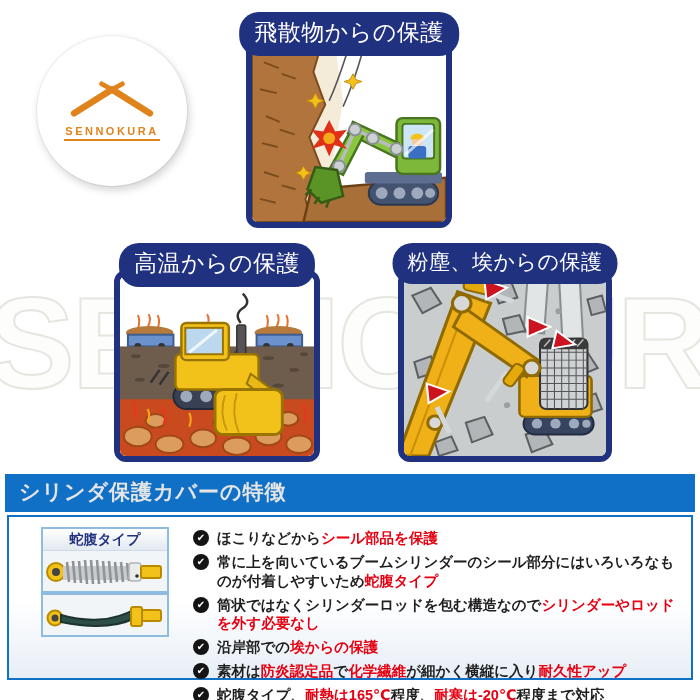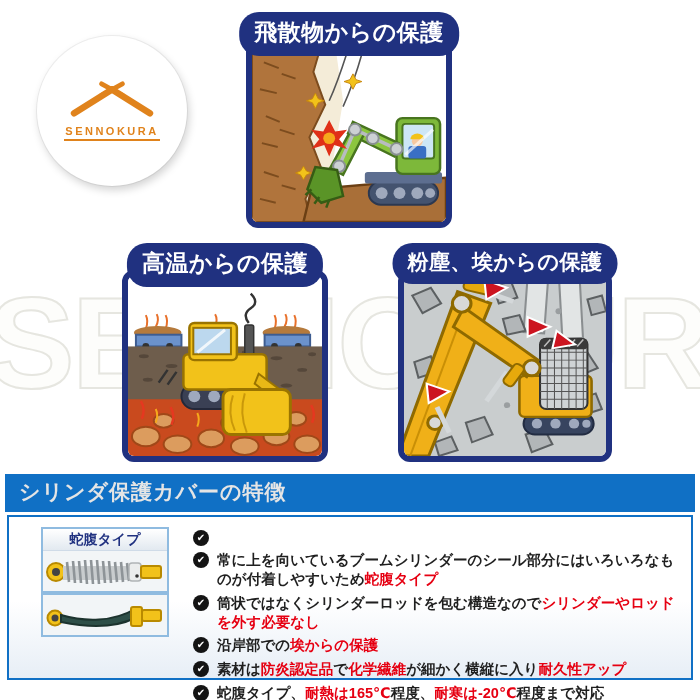--- a/index.html
+++ b/index.html
@@ -15,21 +15,21 @@
   .logo{position:absolute;left:37px;top:36px;width:150px;height:150px;border-radius:50%;
     background:#fff;box-shadow:2px 4px 9px rgba(0,0,0,.18),0 0 0 1px #f2f2f2;
     display:flex;flex-direction:column;align-items:center;justify-content:center;z-index:3;}
   .logo-jp{color:#e0831c;font-size:32px;font-weight:bold;letter-spacing:2px;line-height:1.05;}
   .logo-en{color:#e0831c;font-size:11px;font-weight:bold;letter-spacing:2.5px;
     border-bottom:2px solid #e0831c;padding:1px 1px 2px;margin-top:3px;}
 
   
   .panel{position:absolute;z-index:1;}
   .panel-cap{position:absolute;top:0;left:50%;transform:translateX(-50%);
-    background:#203180;color:#fff;font-weight:bold;white-space:nowrap;border-radius:20px;
+    background:#203180;color:#fff;font-weight:normal;white-space:nowrap;border-radius:20px;
     padding:5px 15px 8px;font-size:23px;letter-spacing:.5px;z-index:2;}
   .panel-cap.small{font-size:21px;}
   .panel-frame{position:absolute;top:27px;left:8px;right:8px;bottom:0;
     border:6px solid #203180;border-radius:12px;background:#fff;overflow:hidden;}
   .panel-frame svg{position:absolute;left:0;top:0;width:100%;height:100%;}
 
   
   .fbox{position:absolute;left:0;top:474px;width:700px;z-index:2;}
   .fbox-header{margin:0 5px;background:#1070c5;color:#e5e5e5;font-weight:bold;font-size:21px;
     letter-spacing:1px;padding:4px 0 6px 14px;}
@@ -102,21 +102,21 @@
         <path d="M60 150 l-6 6 M68 158 l-5 7 M78 161 l-3 8" stroke="#365c14" stroke-width="2.5" fill="none"></path>
         <polygon points="78,78 84,90 96,88 88,98 96,108 83,104 78,116 73,104 60,108 68,98 60,88 72,90" fill="#e03018"></polygon>
         <circle cx="78" cy="97" r="6" fill="#f6a81c"></circle>
         <polygon points="64,50 67,56 73,58 67,60 64,66 61,60 55,58 61,56" fill="#f2c21a" stroke="#c8880c" stroke-width="1"></polygon>
         <polygon points="102,30 105,36 111,38 105,40 102,46 99,40 93,38 99,36" fill="#f2c21a" stroke="#c8880c" stroke-width="1"></polygon>
         <polygon points="52,126 55,131 60,133 55,135 52,140 49,135 44,133 49,131" fill="#f2c21a" stroke="#c8880c" stroke-width="1"></polygon>
       </svg>
     </div>
   </div>
 
-  <div class="panel" style="left:114px;top:243px;width:222px;height:219px;">
+  <div class="panel" style="left:106px;top:243px;width:222px;height:219px;">
     <div class="panel-cap">高温からの保護</div>
     <div class="panel-frame">
       <svg viewBox="0 0 196 184" preserveAspectRatio="none">
         <rect width="196" height="184" fill="#ffffff"></rect>
         <g stroke="#e8702a" stroke-width="2" fill="none">
           <path d="M18 54 q3 -8 0 -14 M28 52 q4 -7 1 -13 M38 54 q3 -8 0 -14"></path>
           <path d="M148 54 q3 -8 0 -14 M158 52 q4 -7 1 -13 M168 54 q3 -8 0 -14"></path>
           <path d="M88 52 q3 -8 0 -13"></path>
         </g>
         <ellipse cx="30" cy="58" rx="24" ry="7" fill="#b57a3c"></ellipse>
@@ -265,20 +265,21 @@
               <rect x="86" y="11" width="11" height="19" rx="2" fill="#f2c21a" stroke="#b98a00" stroke-width="2"></rect>
               <rect x="97" y="14" width="19" height="11" rx="2" fill="#f2c21a" stroke="#b98a00" stroke-width="2"></rect>
             </svg>
           </div>
         </div>
       </div>
 
       <div class="feature-list">
           <div class="feat">
             <span class="check">✔</span>
+            <span class="feat-text"><span>ほこりなどから</span><span class="red">シール部品を保護</span></span>
           </div>
           <div class="feat">
             <span class="check">✔</span>
             <span class="feat-text"><span>常に上を向いているブームシリンダーのシール部分にはいろいろなものが付着しやすいため</span><span class="red">蛇腹タイプ</span></span>
           </div>
           <div class="feat">
             <span class="check">✔</span>
             <span class="feat-text"><span>筒状ではなくシリンダーロッドを包む構造なので</span><span class="red">シリンダーやロッドを外す必要なし</span></span>
           </div>
           <div class="feat">

